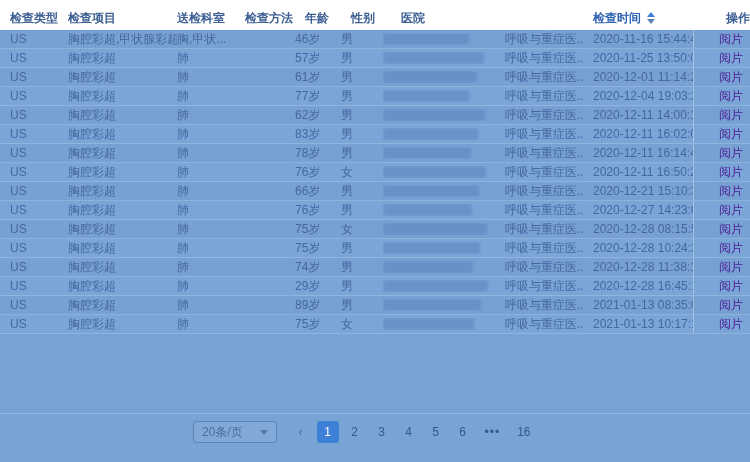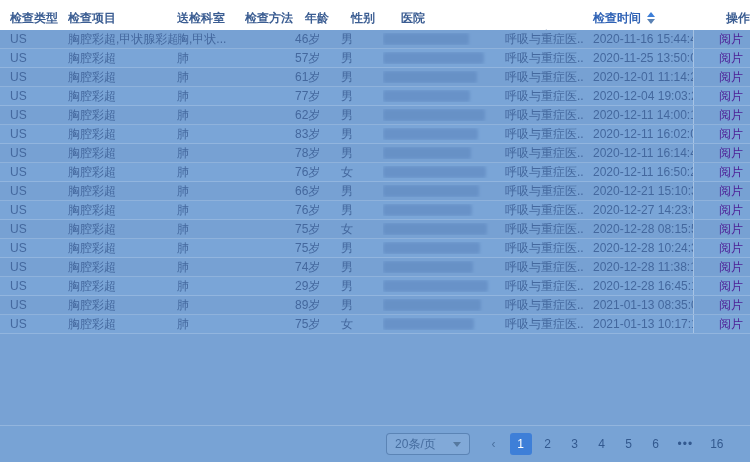--- a/index.html
+++ b/index.html
@@ -53,24 +53,24 @@
   .cell.c-dept{padding-left:14px;}
   .cell.c-time{padding-left:10px;}
   .cell.c-op{padding-left:25px;border-left:1px solid rgba(255,255,255,0.35);height:100%;display:flex;align-items:center;box-sizing:border-box;}
   .link{color:#4c1d95;cursor:pointer;}
   .redact{
     height:12px;border-radius:2px;
     background:#5d87bf;opacity:.6;filter:blur(1.5px);
   }
   
   .pagination{
-    position:absolute;left:0;right:0;bottom:0;height:37px;
+    position:absolute;left:0;right:0;bottom:12px;height:37px;
     background:#78a3d5;
     border-top:1px solid rgba(255,255,255,0.2);
-    display:flex;align-items:center;justify-content:flex-end;
+    display:flex;align-items:center;justify-content:center;
     padding-right:18px;box-sizing:border-box;
     color:#3f669c;
   }
   .page-size-select{
     width:84px;height:22px;
     border:1px solid rgba(47,86,140,0.45);
     border-radius:4px;
     background:rgba(255,255,255,0.07);
     display:flex;align-items:center;justify-content:space-between;
     padding:0 8px;box-sizing:border-box;

